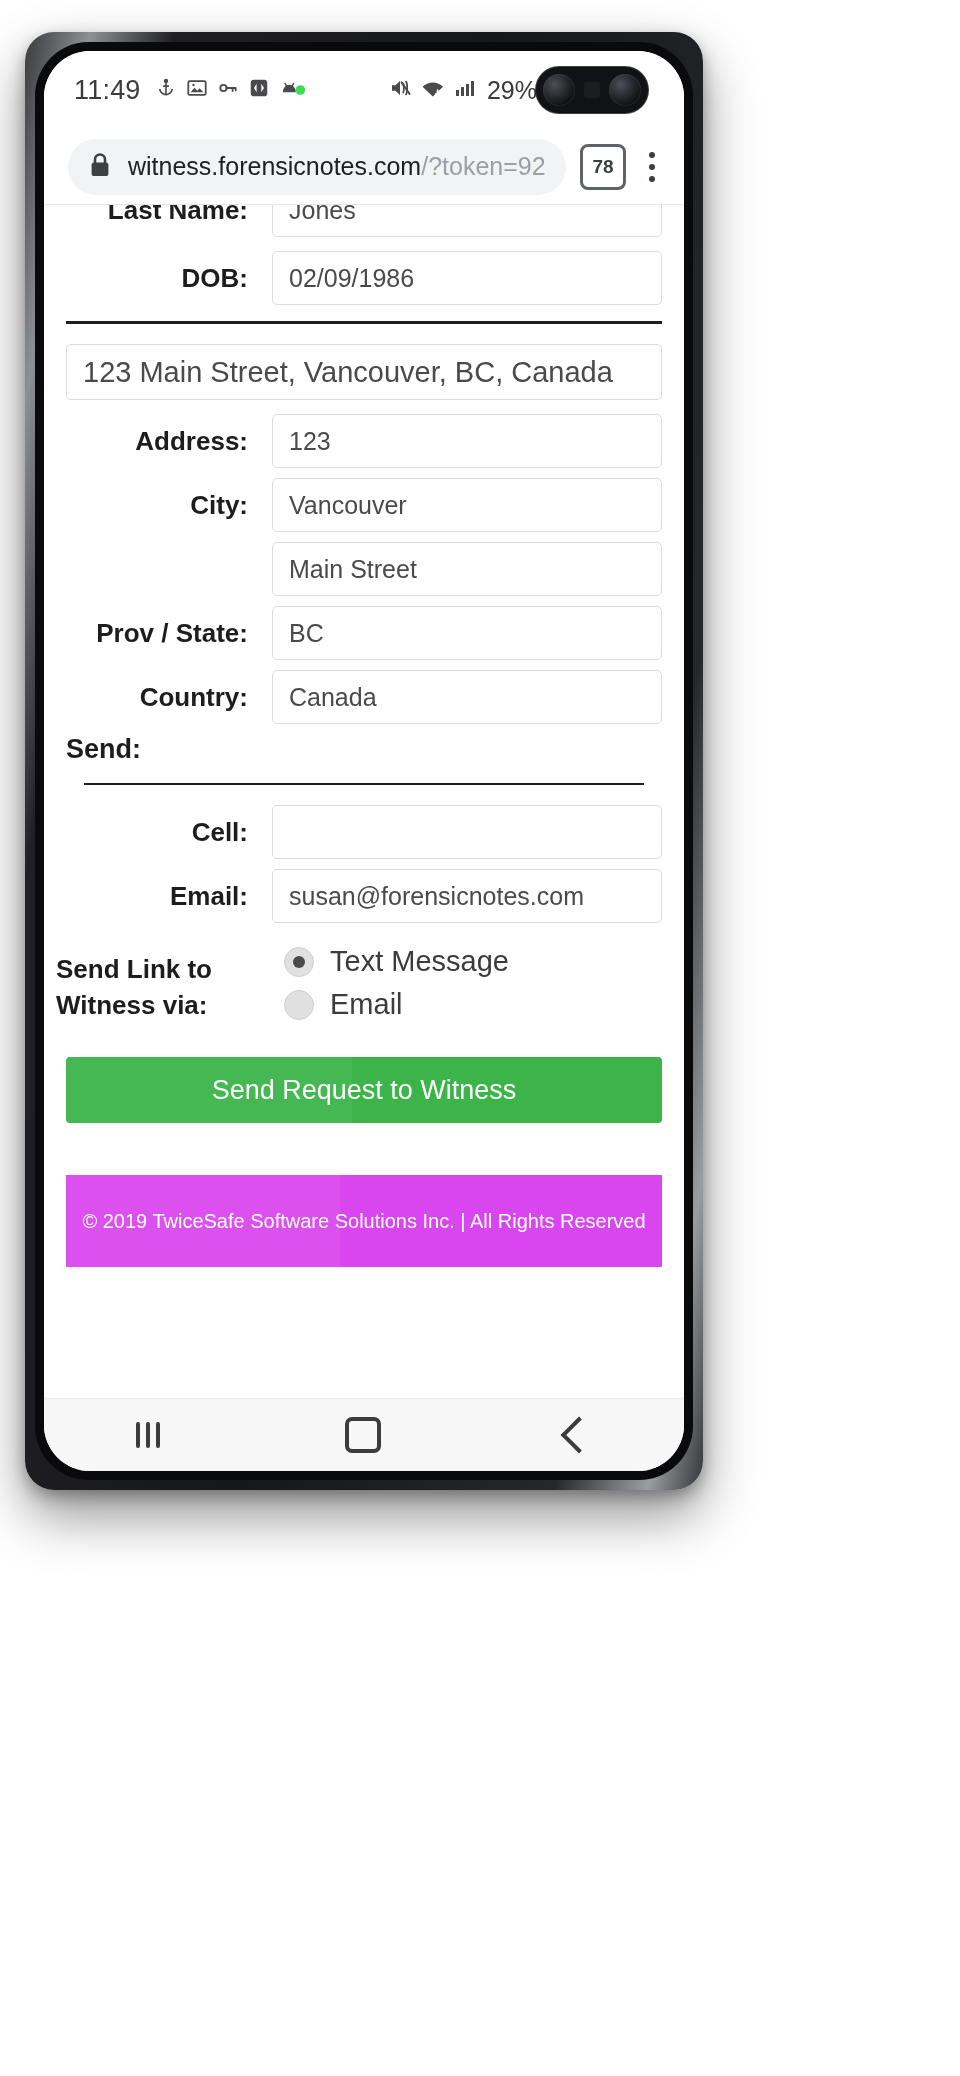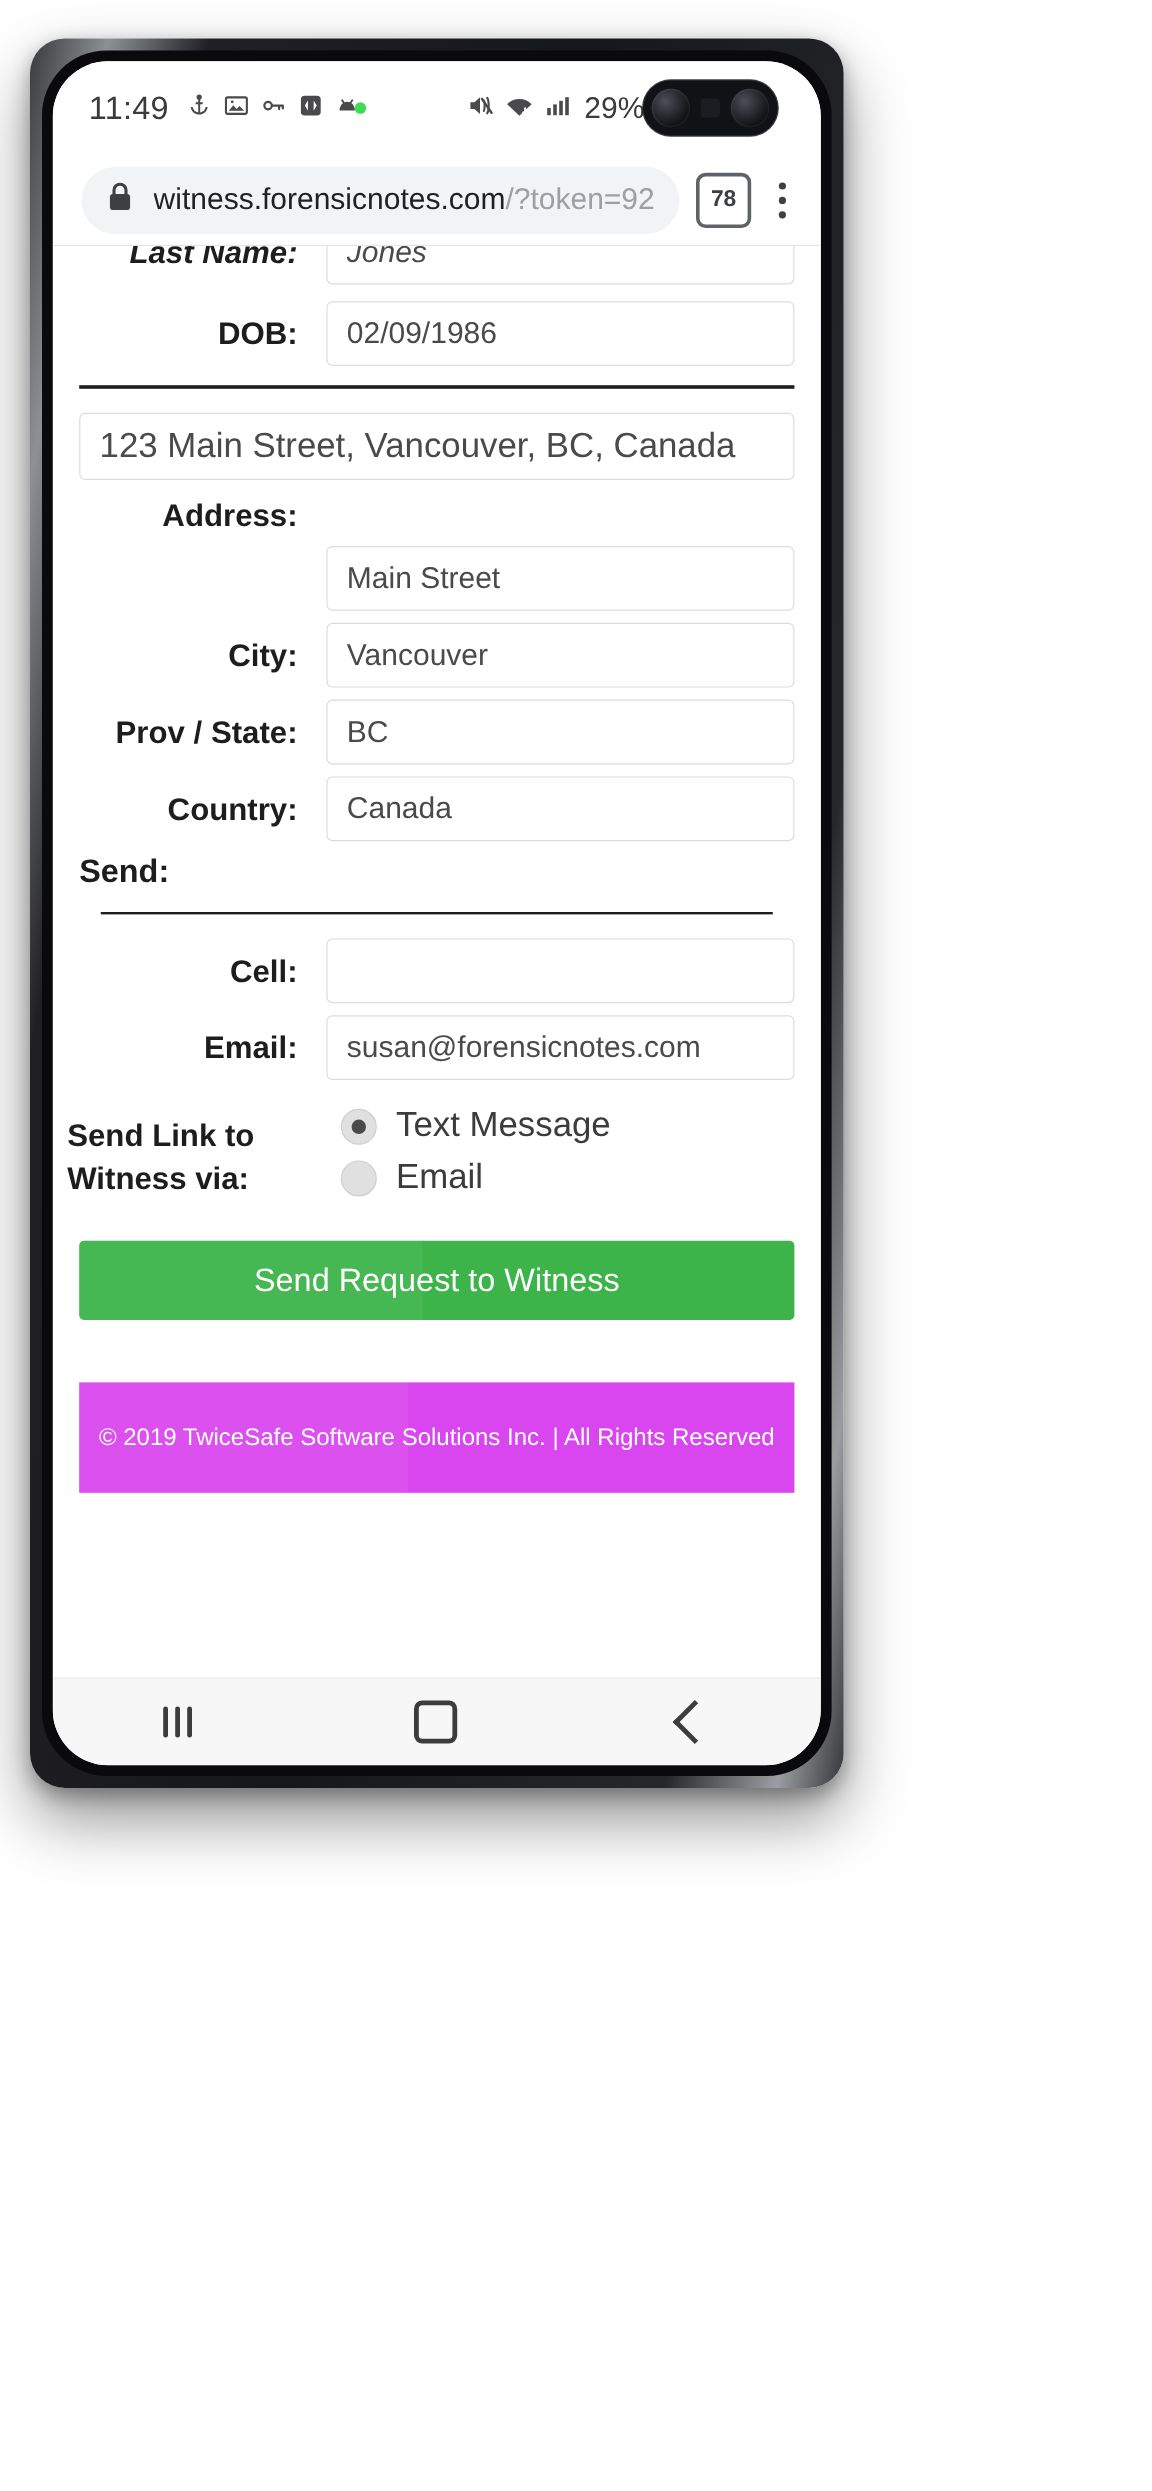--- a/index.html
+++ b/index.html
@@ -253,21 +253,21 @@
   }
   .row.tight { margin-bottom: 10px; }
 
   
   .clip-wrap {
     height: 34px;
     overflow: hidden;
     position: relative;
     margin-bottom: 12px;
   }
-  .clip-wrap .row { margin-bottom: 0; transform: translateY(-22px); font-style: italic; }
+  .clip-wrap .row { margin-bottom: 0; transform: translateY(-22px); }
 
   .hr-dark {
     height: 3px;
     background: #1e1e1e;
     margin: 16px 22px 20px 22px;
   }
   .hr-dark.thin { height: 2px; margin: 18px 40px 20px 40px; }
 
   .fullfield {
     margin: 0 22px 14px 22px;
@@ -554,30 +554,31 @@
               <div class="lbl">DOB:</div>
               <div class="fld">02/09/1986</div>
             </div>
 
             <div class="hr-dark"></div>
 
             <div class="fullfield">123 Main Street, Vancouver, BC, Canada</div>
 
             <div class="row tight">
               <div class="lbl">Address:</div>
+              <div class="fld">123</div>
+            </div>
+
+            <div class="row tight">
+              <div class="lbl">City:</div>
+              <div class="fld">Vancouver</div>
             </div>
 
             <div class="row tight">
               <div class="lbl"></div>
               <div class="fld">Main Street</div>
-            </div>
-
-            <div class="row tight">
-              <div class="lbl">City:</div>
-              <div class="fld">Vancouver</div>
             </div>
 
             <div class="row tight">
               <div class="lbl">Prov / State:</div>
               <div class="fld">BC</div>
             </div>
 
             <div class="row tight">
               <div class="lbl">Country:</div>
               <div class="fld">Canada</div>

